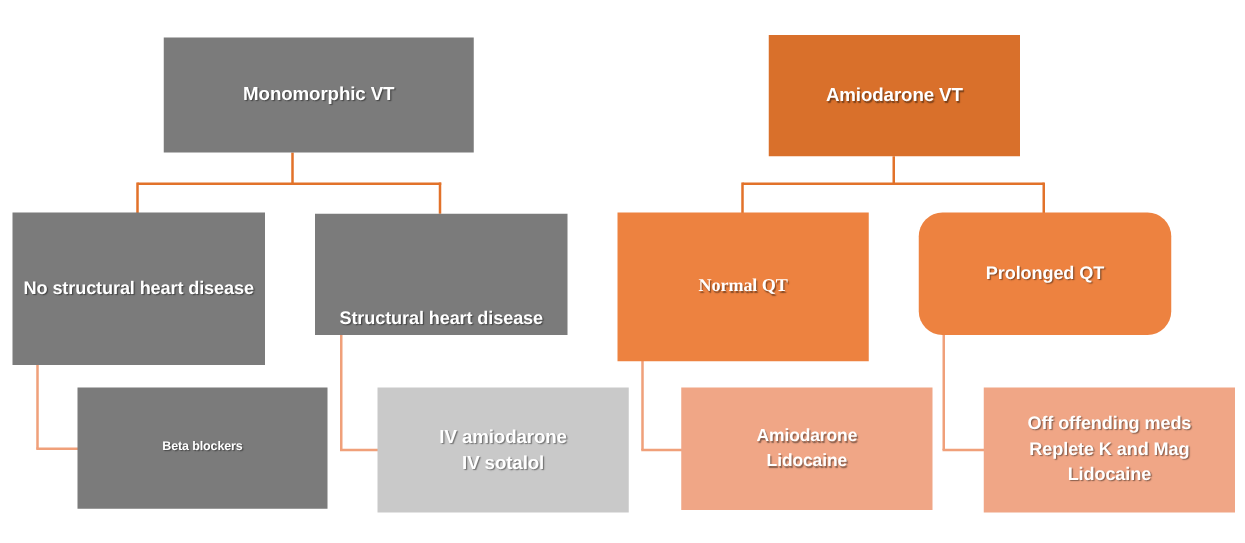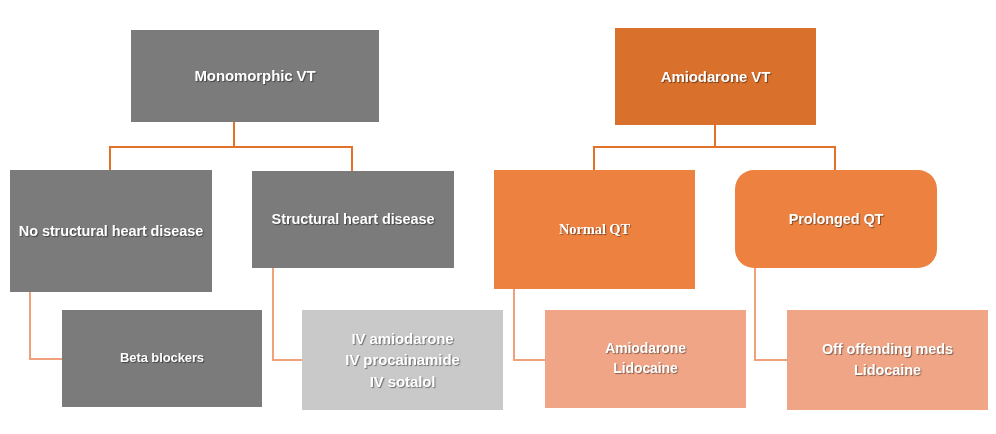--- a/index.html
+++ b/index.html
@@ -65,37 +65,36 @@
   <div class="conn h c-dark" style="left:110px; top:146px; width:243px;"></div>
 
   <div class="conn v c-dark" style="left:109px; top:146px; height:25px;"></div>
 
   <div class="conn v c-dark" style="left:351px; top:146px; height:25px;"></div>
 
   <div class="node fill-gray" style="left:10px; top:170px; width:202px; height:122px; font-size:14.5px;">
     <span class="line">No structural heart disease</span>
   </div>
 
-  <div class="node fill-gray" style="left:252px; top:171px; width:202px; height:97px; font-size:14.5px;">
+  <div class="node fill-gray" style="left:252px; top:171px; width:202px; height:97px; font-size:14.5px;justify-content:flex-end;">
     <span class="line">Structural heart disease</span>
   </div>
 
   <div class="conn v c-light" style="left:29px; top:268px; height:91px;"></div>
   <div class="conn h c-light" style="left:29px; top:358px; width:34px;"></div>
 
-  <div class="node fill-gray" style="left:62px; top:310px; width:200px; height:97px; font-size:13px;">
+  <div class="node fill-gray" style="left:62px; top:310px; width:200px; height:97px; font-size:10px;">
     <span class="line">Beta blockers</span>
   </div>
 
   <div class="conn v c-light" style="left:272px; top:268px; height:92px;"></div>
   <div class="conn h c-light" style="left:272px; top:359px; width:32px;"></div>
 
   <div class="node fill-ltgray" style="left:302px; top:310px; width:201px; height:100px; font-size:15px;">
     <span class="line">IV amiodarone</span>
-    <span class="line">IV procainamide</span>
     <span class="line">IV sotalol</span>
   </div>
 
   <div class="node fill-orange" style="left:615px; top:28px; width:201px; height:97px; font-size:15px;">
     <span class="line">Amiodarone VT</span>
   </div>
 
   <div class="conn v c-dark" style="left:714px; top:125px; height:22px;"></div>
   <div class="conn h c-dark" style="left:594px; top:146px; width:241px;"></div>
   <div class="conn v c-dark" style="left:593px; top:146px; height:25px;"></div>
@@ -115,16 +114,17 @@
   <div class="node fill-salmon" style="left:545px; top:310px; width:201px; height:98px; font-size:14px;">
     <span class="line">Amiodarone</span>
     <span class="line">Lidocaine</span>
   </div>
 
   <div class="conn v c-light" style="left:754px; top:268px; height:92px;"></div>
   <div class="conn h c-light" style="left:754px; top:359px; width:35px;"></div>
 
   <div class="node fill-salmon" style="left:787px; top:310px; width:201px; height:100px; font-size:14.5px;">
     <span class="line">Off offending meds</span>
+    <span class="line">Replete K and Mag</span>
     <span class="line">Lidocaine</span>
   </div>
 
 </div>
 
 </body></html>

